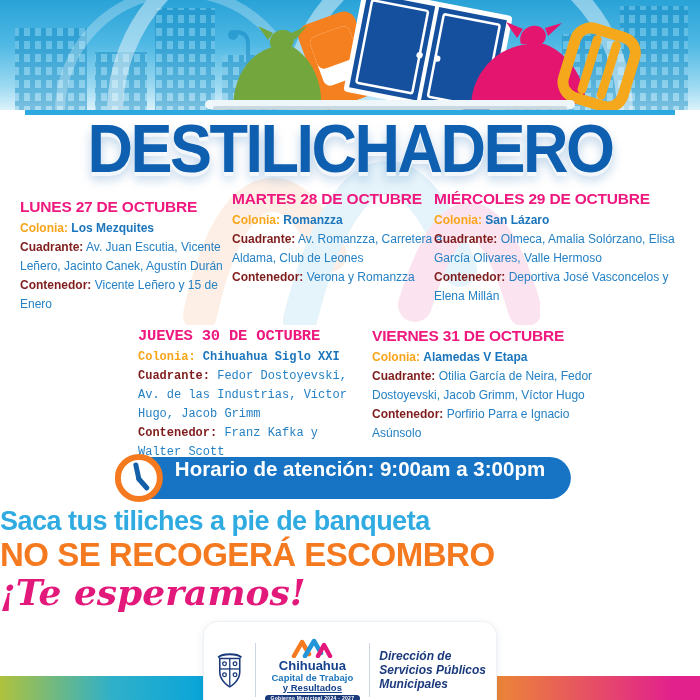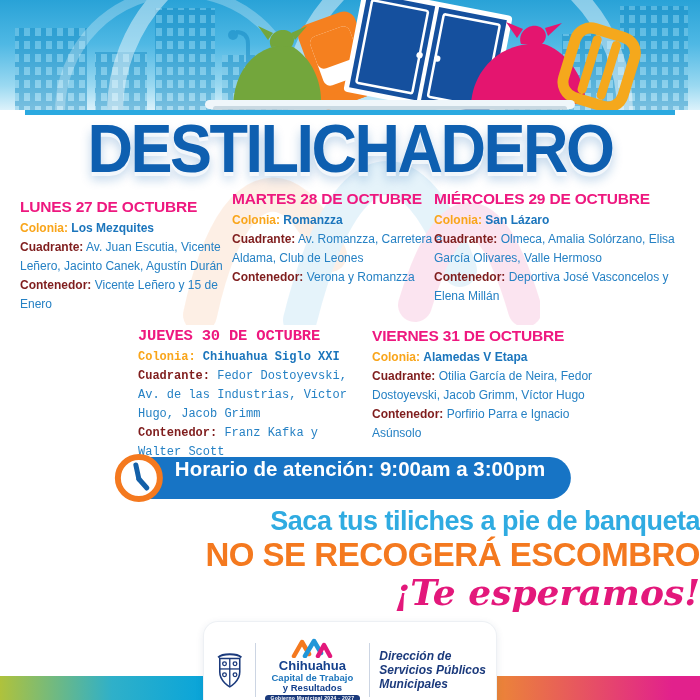--- a/index.html
+++ b/index.html
@@ -36,38 +36,38 @@
   .colval{color:#1B75BC;font-weight:bold;}
 
   
   .horario{position:absolute;top:457px;left:50%;transform:translateX(-50%);
            background:#1774C5;color:#fff;border-radius:24px;height:42px;
            display:flex;align-items:flex-start;padding:0 26px 0 46px;
            font-size:20.5px;font-weight:bold;white-space:nowrap;z-index:2;}
   .clock{position:absolute;left:-16px;top:-5px;width:52px;height:52px;}
 
   
-  .msg{position:absolute;left:0;width:700px;text-align:right;z-index:2;}
+  .msg{position:absolute;left:0;width:700px;text-align:left;z-index:2;}
   .msg1{top:506px;font-size:27px;font-weight:bold;color:#2FABE1;letter-spacing:-0.5px;}
   .msg2{top:536px;font-size:33px;font-weight:bold;color:#F4791F;letter-spacing:-0.5px;}
   .msg3{top:571px;font-size:36px;color:#E3187B;font-family:"DejaVu Serif",serif;font-style:italic;font-weight:bold;}
 
   
   .stripe{position:absolute;top:676px;left:0;width:700px;height:24px;z-index:1;
           background:linear-gradient(90deg,#AFC23C 0%,#2FB0C9 16%,#01A2DD 32%,#0198D8 46%,
                                             #F2A41D 54%,#EEA120 64%,#E2218C 96%);}
   .fcard{position:absolute;top:622px;left:204px;width:292px;height:92px;background:#fff;
          border-radius:14px;box-shadow:0 0 0 1px #edf0f4,0 2px 8px rgba(30,60,100,.12);
          display:flex;align-items:center;justify-content:center;gap:9px;padding:4px 10px 0;
          box-sizing:border-box;z-index:3;}
   .fdiv{width:1px;height:54px;background:#ccd5e3;flex:none;}
   .logo-block{display:flex;flex-direction:column;align-items:center;line-height:1.05;flex:none;}
   .logo-city{font-size:13px;font-weight:bold;color:#15418D;margin-top:1px;}
   .logo-tag1{font-size:9.5px;font-weight:bold;color:#1C75BC;}
-  .logo-tag2{font-size:9.5px;font-weight:bold;color:#15418D;}
+  .logo-tag2{font-size:9.5px;font-weight:bold;color:#15418D;text-decoration:underline;}
   .logo-badge{margin-top:2px;background:#1B3A7C;color:#fff;font-size:5px;font-weight:bold;
               padding:1px 6px;border-radius:4px;letter-spacing:.3px;white-space:nowrap;}
   .dept{font-size:12px;font-weight:bold;font-style:italic;color:#1B3A7C;line-height:1.18;flex:none;}
   .dept span{display:block;}
 </style>
 </head>
 <body>
 
 <div class="poster">
 

